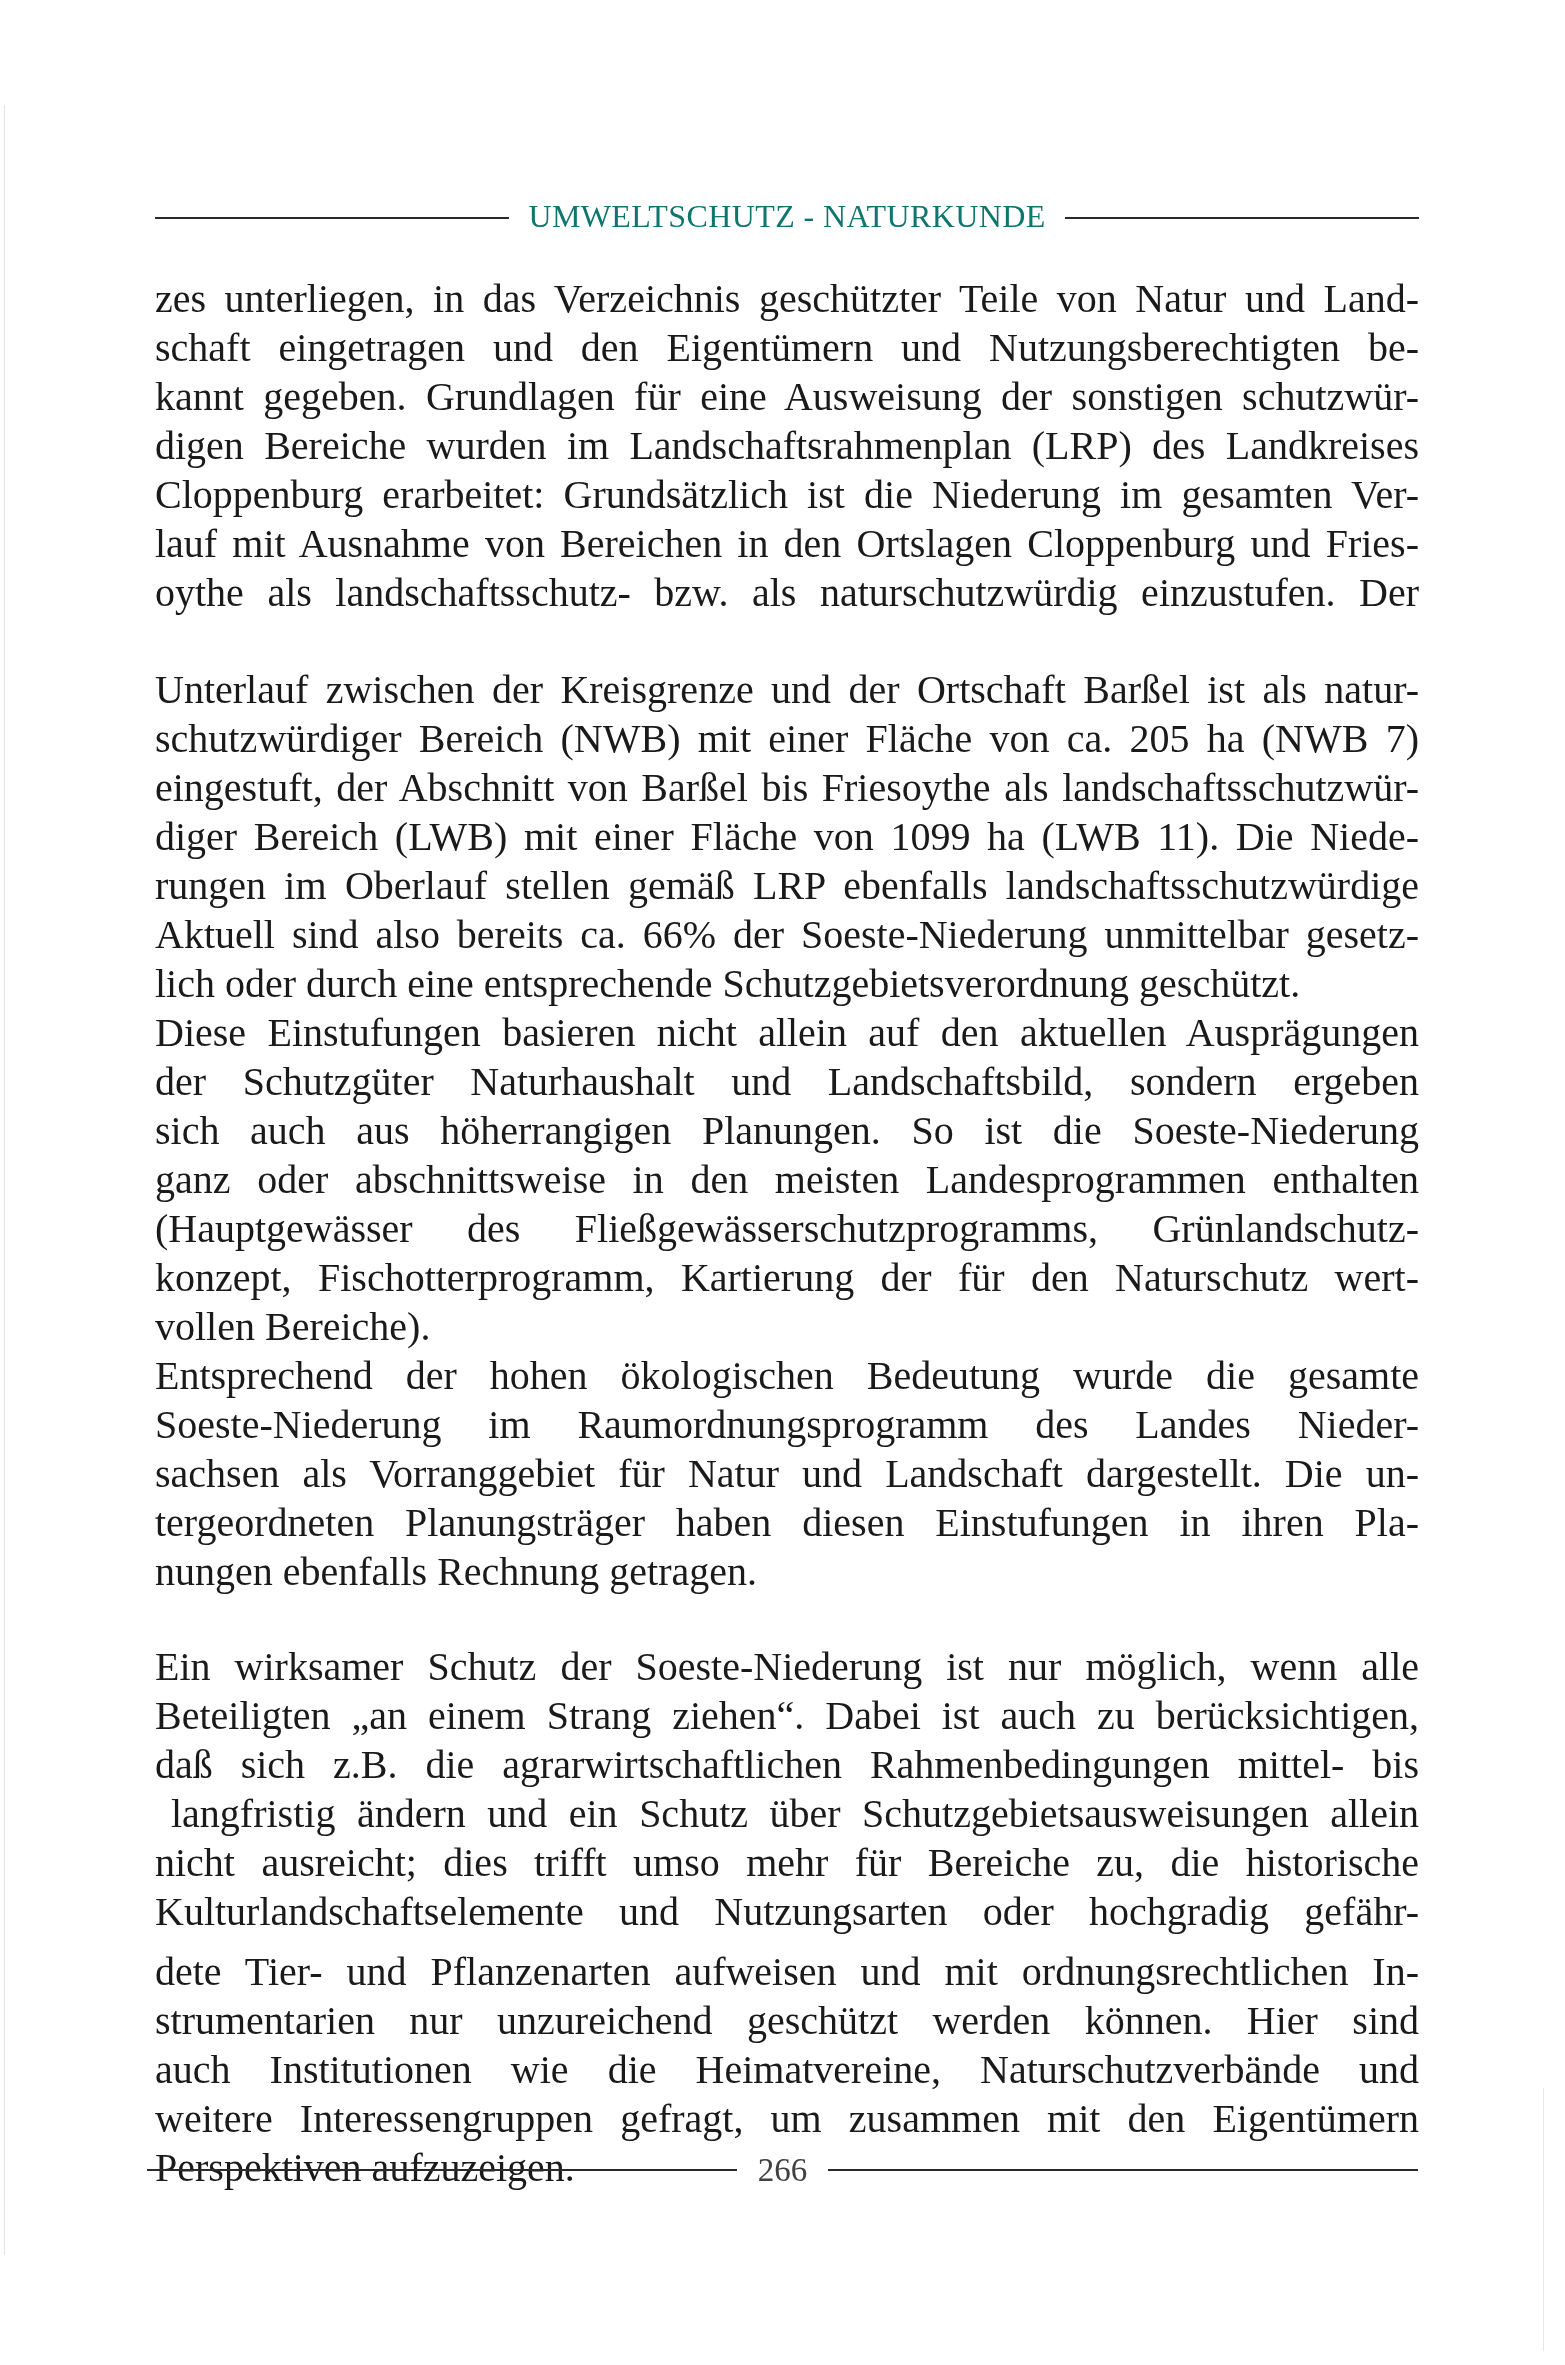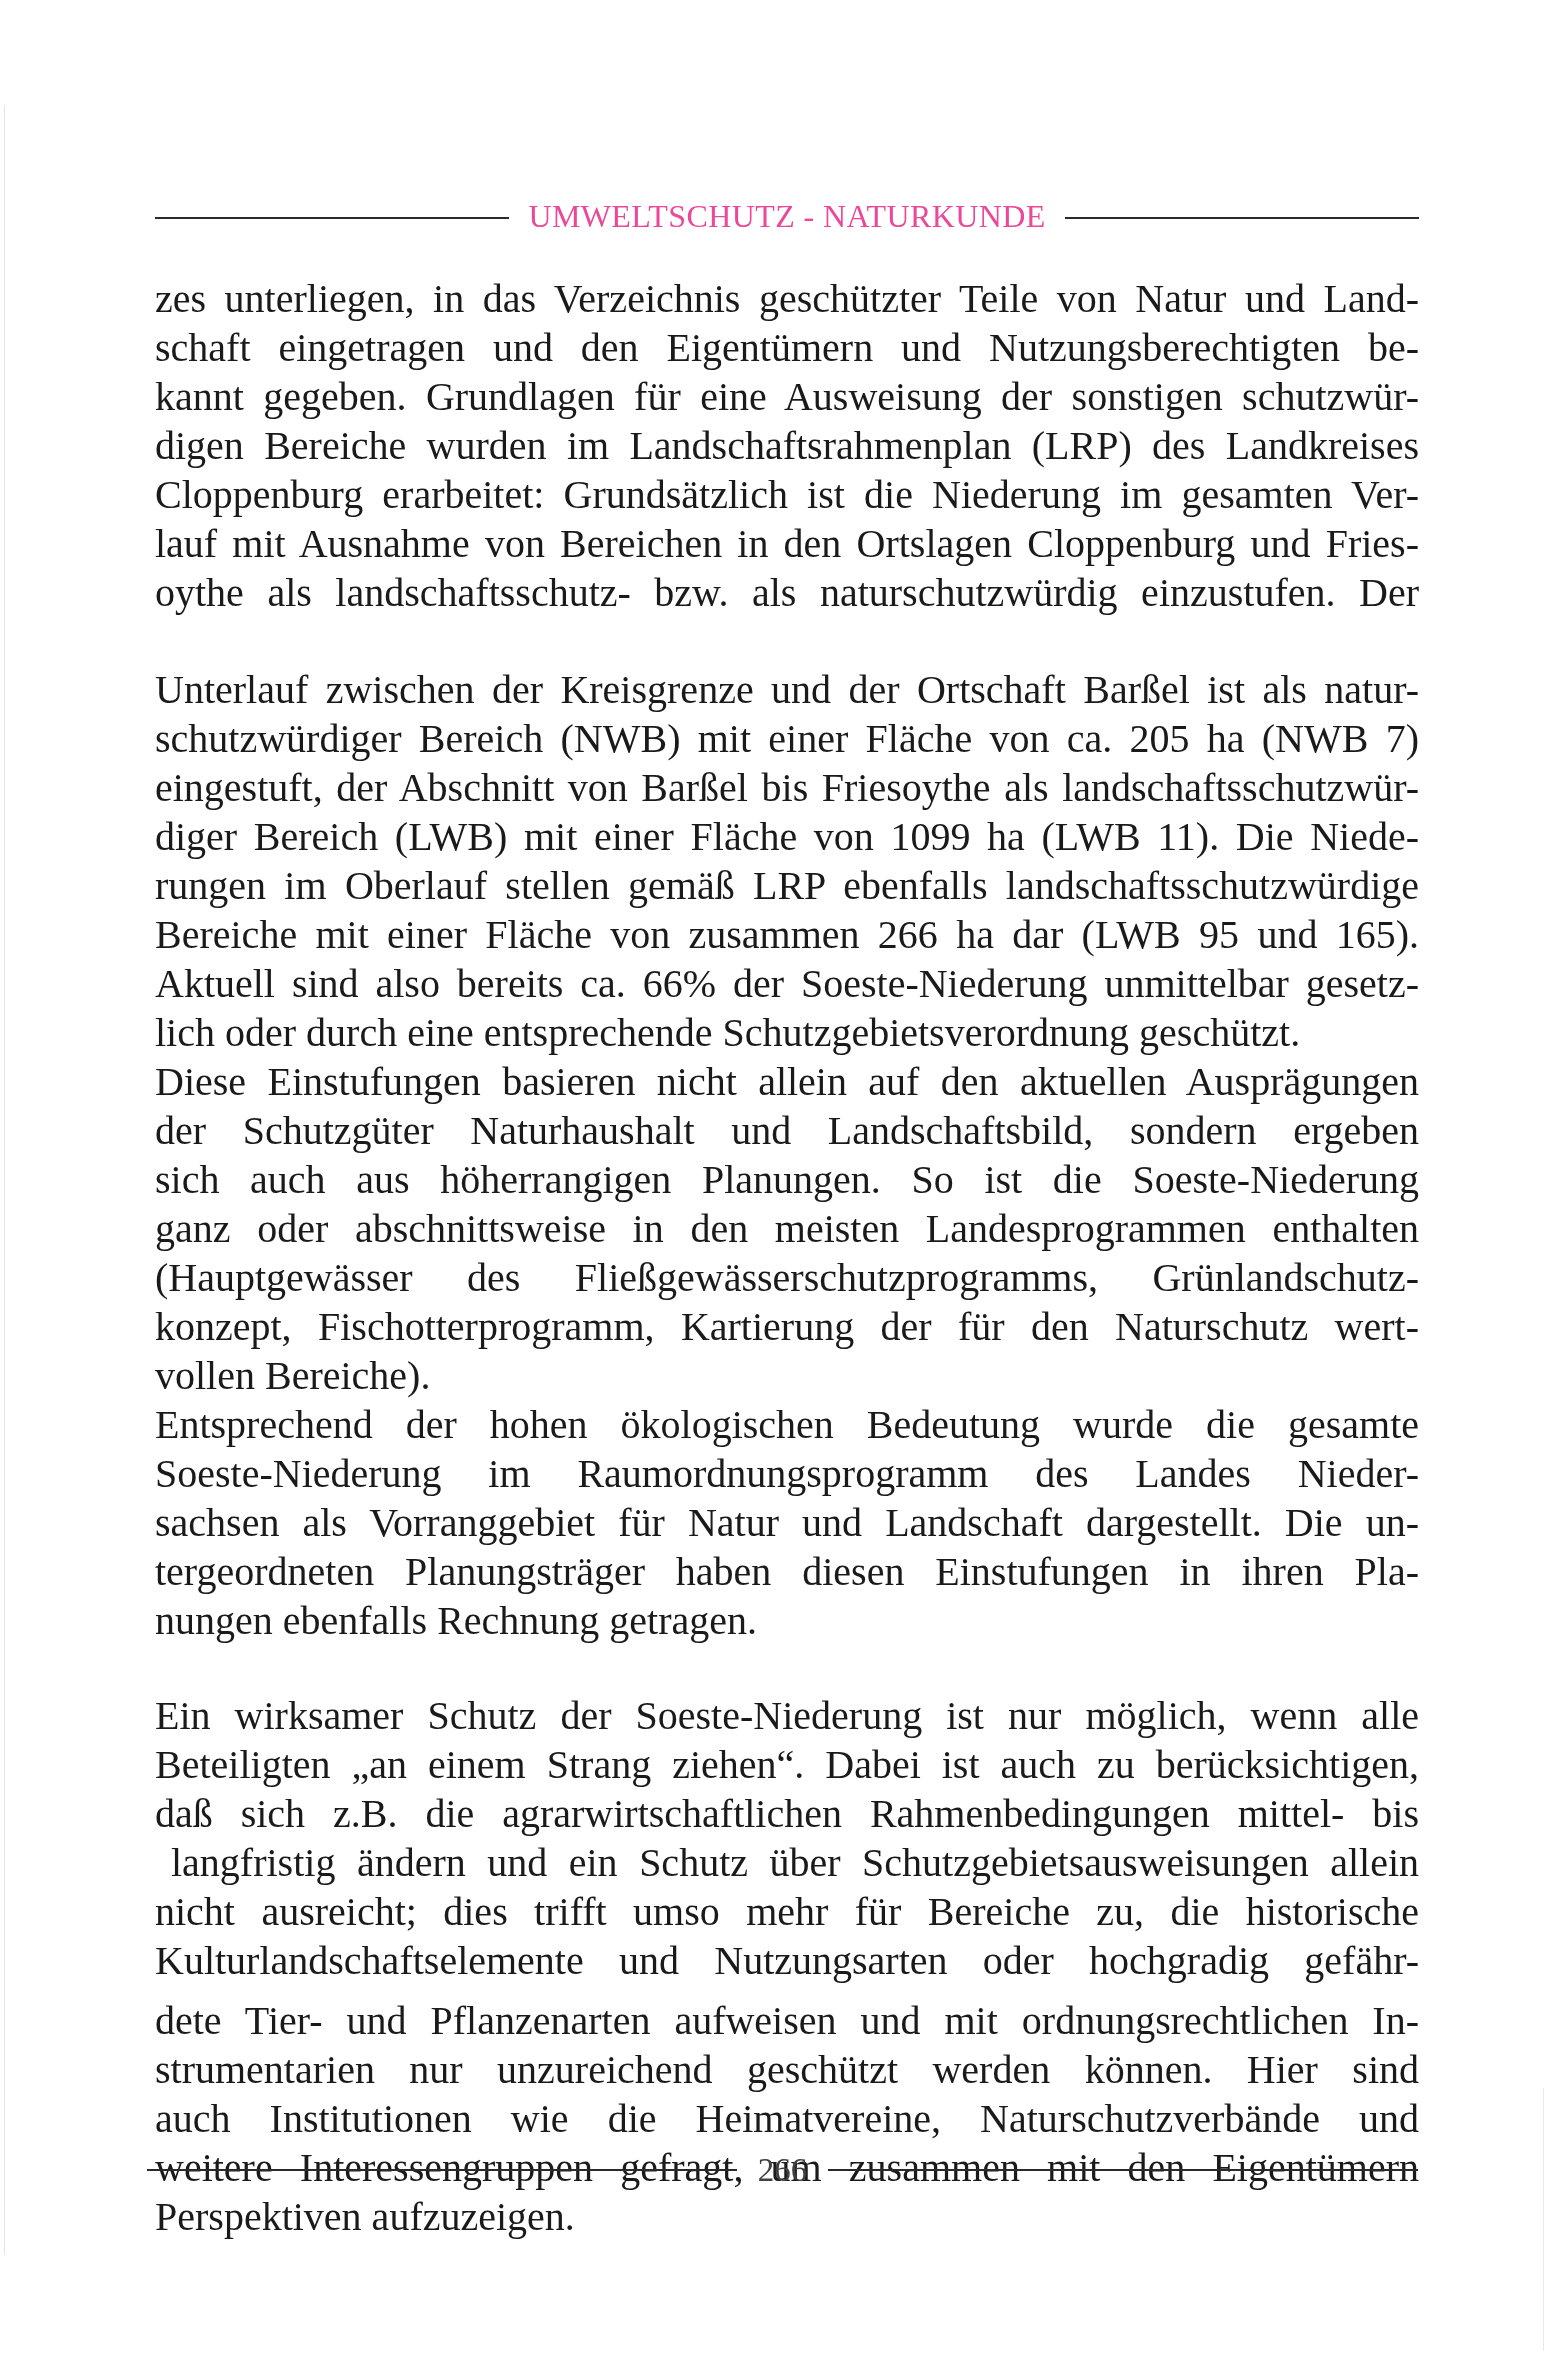--- a/index.html
+++ b/index.html
@@ -40,21 +40,21 @@
     height: 1.8px;
     background: #2a2a2a;
     flex: 1 1 auto;
     margin-top: 3.5px;
   }
   .running-head .title {
     font-size: 32px;
     letter-spacing: 0.4px;
     padding: 0 19.3px;
     white-space: nowrap;
-    color: #ec4899;
+    color: #0f766e;
   }
   .body-text {
     position: absolute;
     left: 155px;
     top: 274px;
     width: 1264px;
   }
   .line {
     height: 49px;
     line-height: 49px;
@@ -102,21 +102,20 @@
     <div class="line" style="white-space: normal;">kannt gegeben. Grundlagen für eine Ausweisung der sonstigen schutzwür-</div>
     <div class="line" style="white-space: normal;">digen Bereiche wurden im Landschaftsrahmenplan (LRP) des Landkreises</div>
     <div class="line" style="white-space: normal;">Cloppenburg erarbeitet: Grundsätzlich ist die Niederung im gesamten Ver-</div>
     <div class="line" style="white-space: normal;">lauf mit Ausnahme von Bereichen in den Ortslagen Cloppenburg und Fries-</div>
     <div class="line" style="white-space: normal;">oythe als landschaftsschutz- bzw. als naturschutzwürdig einzustufen. Der</div>
     <div class="line" style="white-space: normal; margin-top: 48px;">Unterlauf zwischen der Kreisgrenze und der Ortschaft Barßel ist als natur-</div>
     <div class="line" style="white-space: normal;">schutzwürdiger Bereich (NWB) mit einer Fläche von ca. 205 ha (NWB 7)</div>
     <div class="line" style="white-space: normal;">eingestuft, der Abschnitt von Barßel bis Friesoythe als landschaftsschutzwür-</div>
     <div class="line" style="white-space: normal;">diger Bereich (LWB) mit einer Fläche von 1099 ha (LWB 11). Die Niede-</div>
     <div class="line" style="white-space: normal;">rungen im Oberlauf stellen gemäß LRP ebenfalls landschaftsschutzwürdige</div>
-    <div class="line" style="white-space: normal;">Bereiche mit einer Fläche von zusammen 266 ha dar (LWB 95 und 165).</div>
     <div class="line" style="white-space: normal;">Aktuell sind also bereits ca. 66% der Soeste-Niederung unmittelbar gesetz-</div>
     <div class="line last" style="white-space: normal;">lich oder durch eine entsprechende Schutzgebietsverordnung geschützt.</div>
     <div class="line" style="white-space: normal;">Diese Einstufungen basieren nicht allein auf den aktuellen Ausprägungen</div>
     <div class="line" style="white-space: normal;">der Schutzgüter Naturhaushalt und Landschaftsbild, sondern ergeben</div>
     <div class="line" style="white-space: normal;">sich auch aus höherrangigen Planungen. So ist die Soeste-Niederung</div>
     <div class="line" style="white-space: normal;">ganz oder abschnittsweise in den meisten Landesprogrammen enthalten</div>
     <div class="line" style="white-space: normal;">(Hauptgewässer des Fließgewässerschutzprogramms, Grünlandschutz-</div>
     <div class="line" style="white-space: normal;">konzept, Fischotterprogramm, Kartierung der für den Naturschutz wert-</div>
     <div class="line last" style="white-space: normal;">vollen Bereiche).</div>
     <div class="line" style="white-space: normal;">Entsprechend der hohen ökologischen Bedeutung wurde die gesamte</div>

